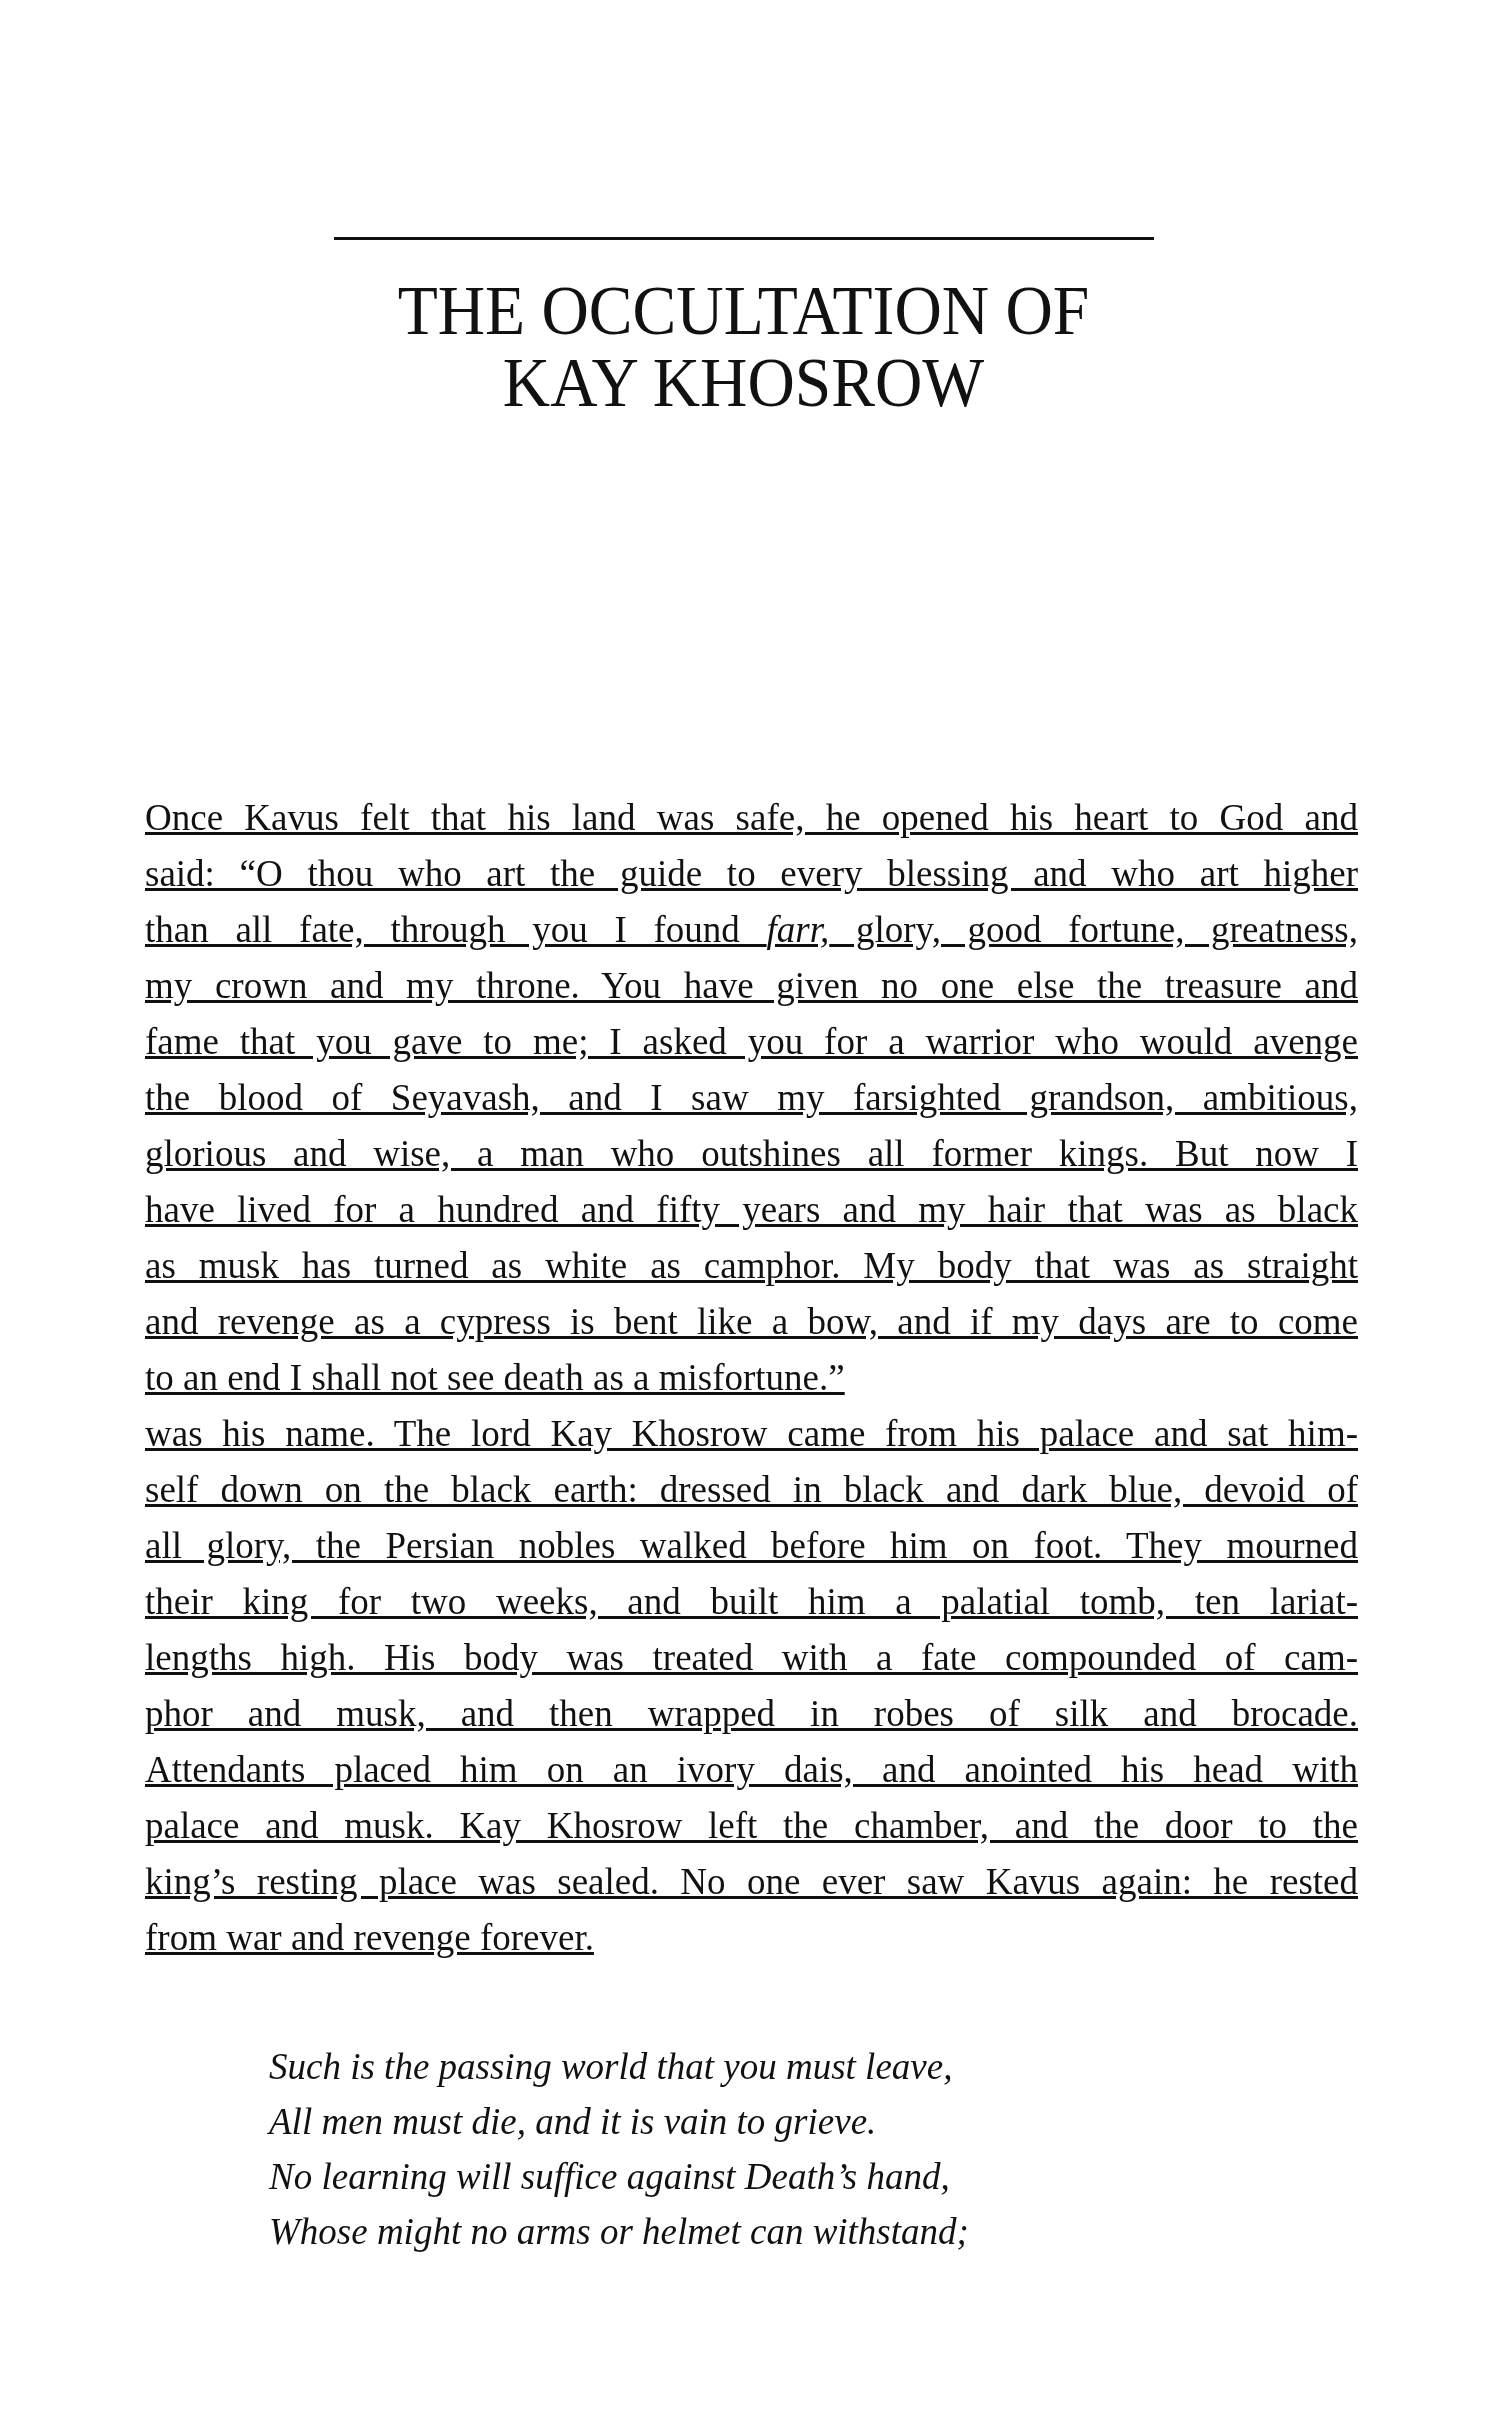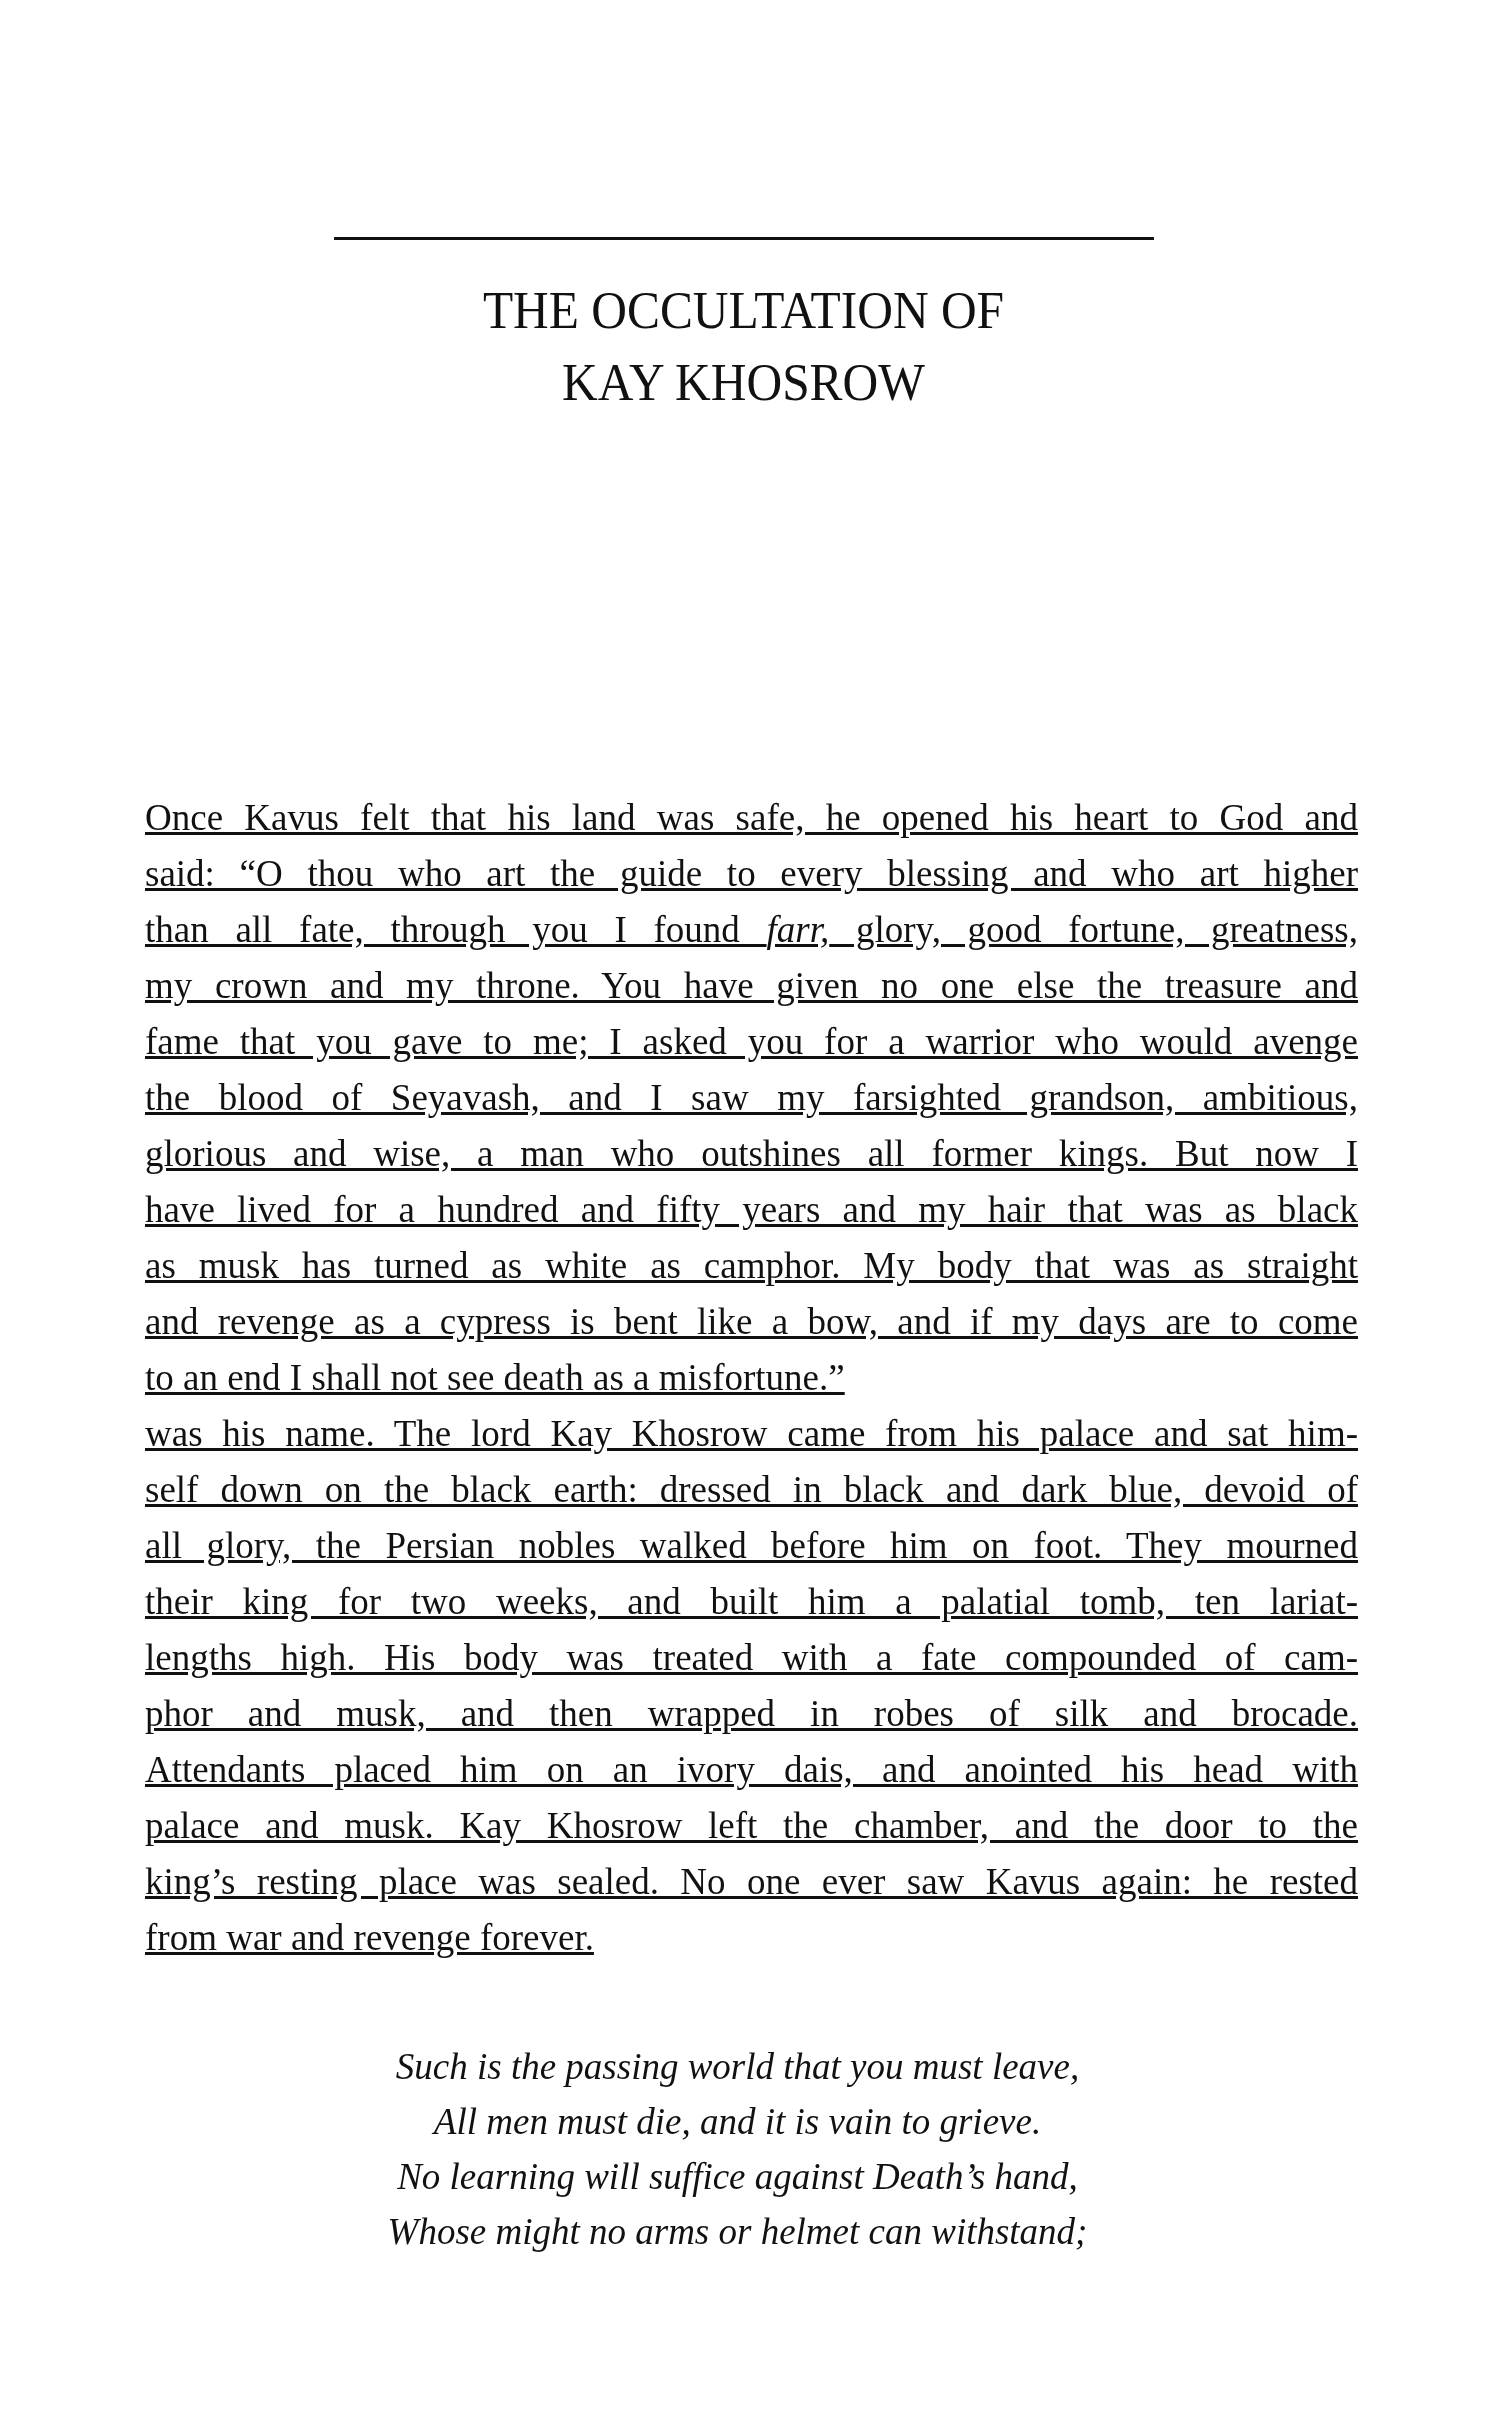--- a/index.html
+++ b/index.html
@@ -28,21 +28,21 @@
       width: 820px;
       height: 0;
       border-top: 3.1px solid #111111;
     }
     .title {
       position: absolute;
       left: 312px;
       top: 275px;
       width: 863px;
       text-align: center;
-      font-size: 52px;
+      font-size: 69px;
       line-height: 72px;
       font-weight: normal;
       letter-spacing: 0px;
       margin: 0;
     }
     .title .title-line {
       display: block;
       height: 72px;
     }
     .title .title-line.l1 { transform: scaleX(0.95); }
@@ -79,21 +79,20 @@
       font-style: italic;
     }
     .verse {
       position: absolute;
       left: 269px;
       top: 2039px;
       width: 937px;
       font-size: 37px;
       line-height: 55px;
       font-style: italic;
-      text-align: center;
     }
     .verse .vl {
       display: block;
       height: 55px;
       white-space: nowrap;
     }
   </style>
 </head>
 <body>
 

